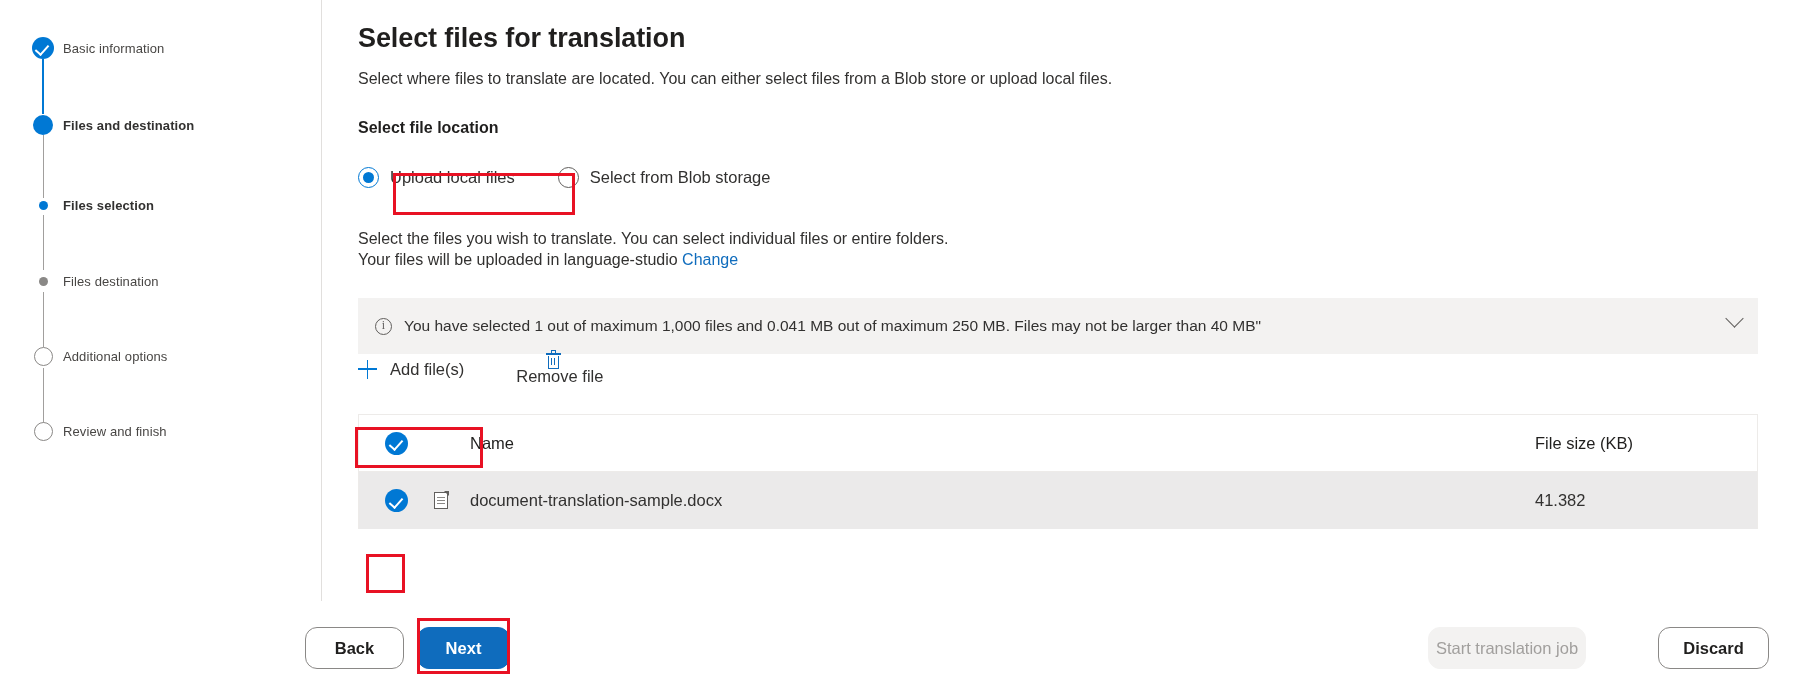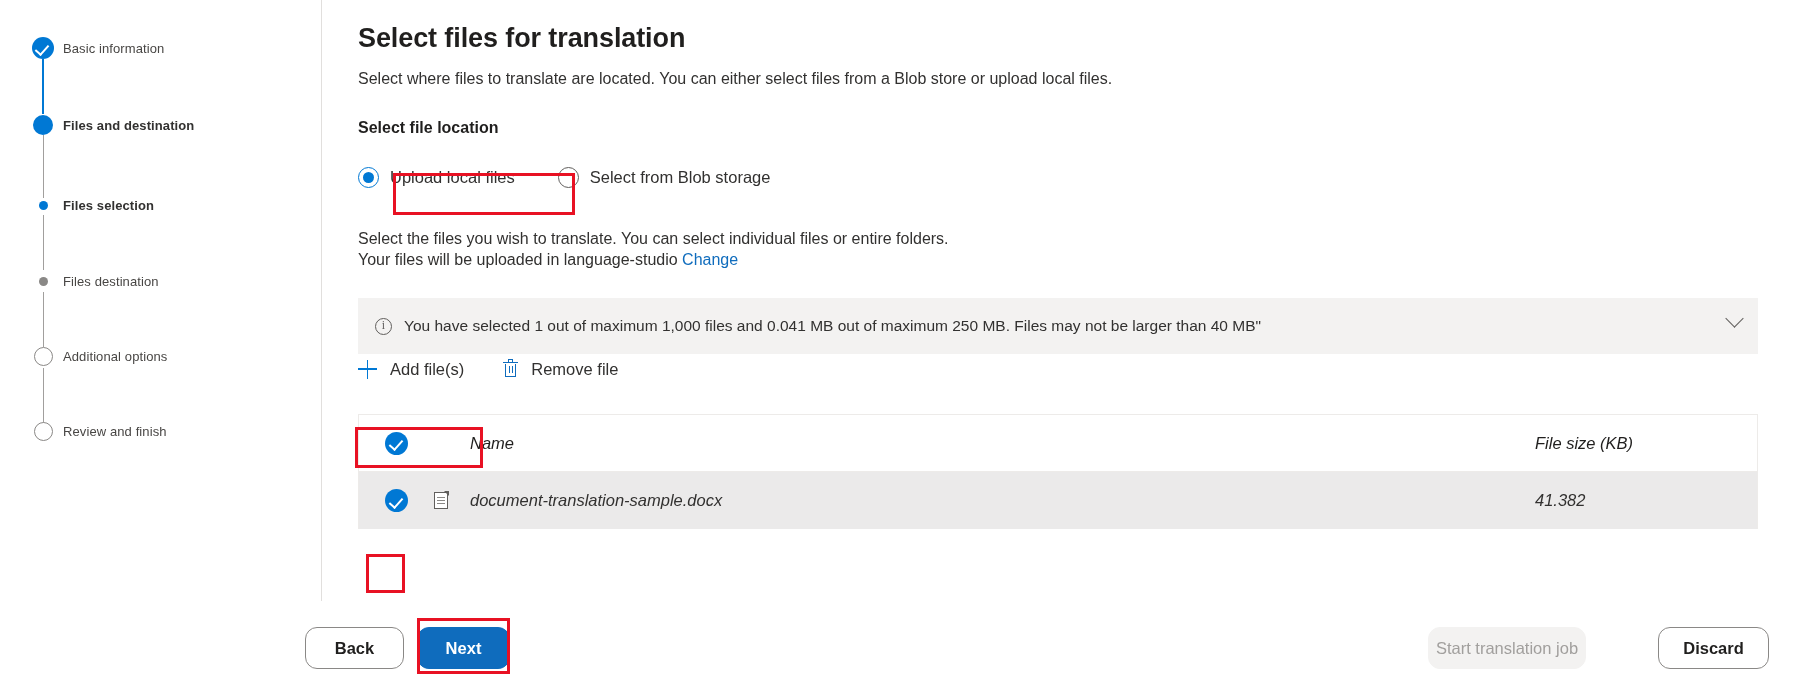--- a/index.html
+++ b/index.html
@@ -115,21 +115,21 @@
   
   #cmdbar { position: absolute; left: 36px; top: 352px; display: flex; align-items: center; }
   .cmd-btn { display: flex; align-items: center; height: 34px; cursor: pointer; }
   .plus-icon { position: relative; width: 19px; height: 19px; flex: 0 0 19px; }
   .plus-icon::before, .plus-icon::after {
     content: ""; position: absolute; background: #0078d4;
   }
   .plus-icon::before { left: 0; top: 8.5px; width: 19px; height: 1.8px; }
   .plus-icon::after { top: 0; left: 8.5px; height: 19px; width: 1.8px; }
   .cmd-text { margin-left: 13px; font-size: 16.5px; color: #323130; white-space: nowrap; }
-  #btn-remove { margin-left: 39px; }
+  #btn-remove { margin-left: 39px; flex-direction: column; }
   .trash-icon { position: relative; width: 15px; height: 17px; flex: 0 0 15px; }
   .trash-icon .lid {
     position: absolute; top: 1px; left: 0; width: 15px; height: 1.7px; background: #0f6cbd;
   }
   .trash-icon .handle {
     position: absolute; top: -2px; left: 5px; width: 5px; height: 3px;
     border: 1.5px solid #0f6cbd; border-bottom: none;
   }
   .trash-icon .body {
     position: absolute; top: 3.5px; left: 1.8px; width: 11.4px; height: 13px;
@@ -138,21 +138,21 @@
   .trash-icon .body::before, .trash-icon .body::after {
     content: ""; position: absolute; top: 2px; width: 1.2px; height: 7px; background: #0f6cbd;
   }
   .trash-icon .body::before { left: 2.6px; }
   .trash-icon .body::after { right: 2.6px; }
 
   
   #file-table {
     position: absolute; left: 36px; top: 414px;
     width: 1400px; background: #fff;
-    border: 1px solid #edebe9; border-bottom: none; font-style: italic;
+    border: 1px solid #edebe9; border-bottom: none;
   }
   .t-row { display: flex; align-items: center; height: 57px; }
   .t-head { border-bottom: 1px solid #edebe9; }
   .t-body { background: #ebeaea; }
   .cell-check { width: 75px; display: flex; justify-content: center; align-items: center; flex: 0 0 75px; }
   .check-circle {
     width: 23px; height: 23px; border-radius: 50%;
     background: #0078d4; position: relative; cursor: pointer;
   }
   .check-circle::after {

